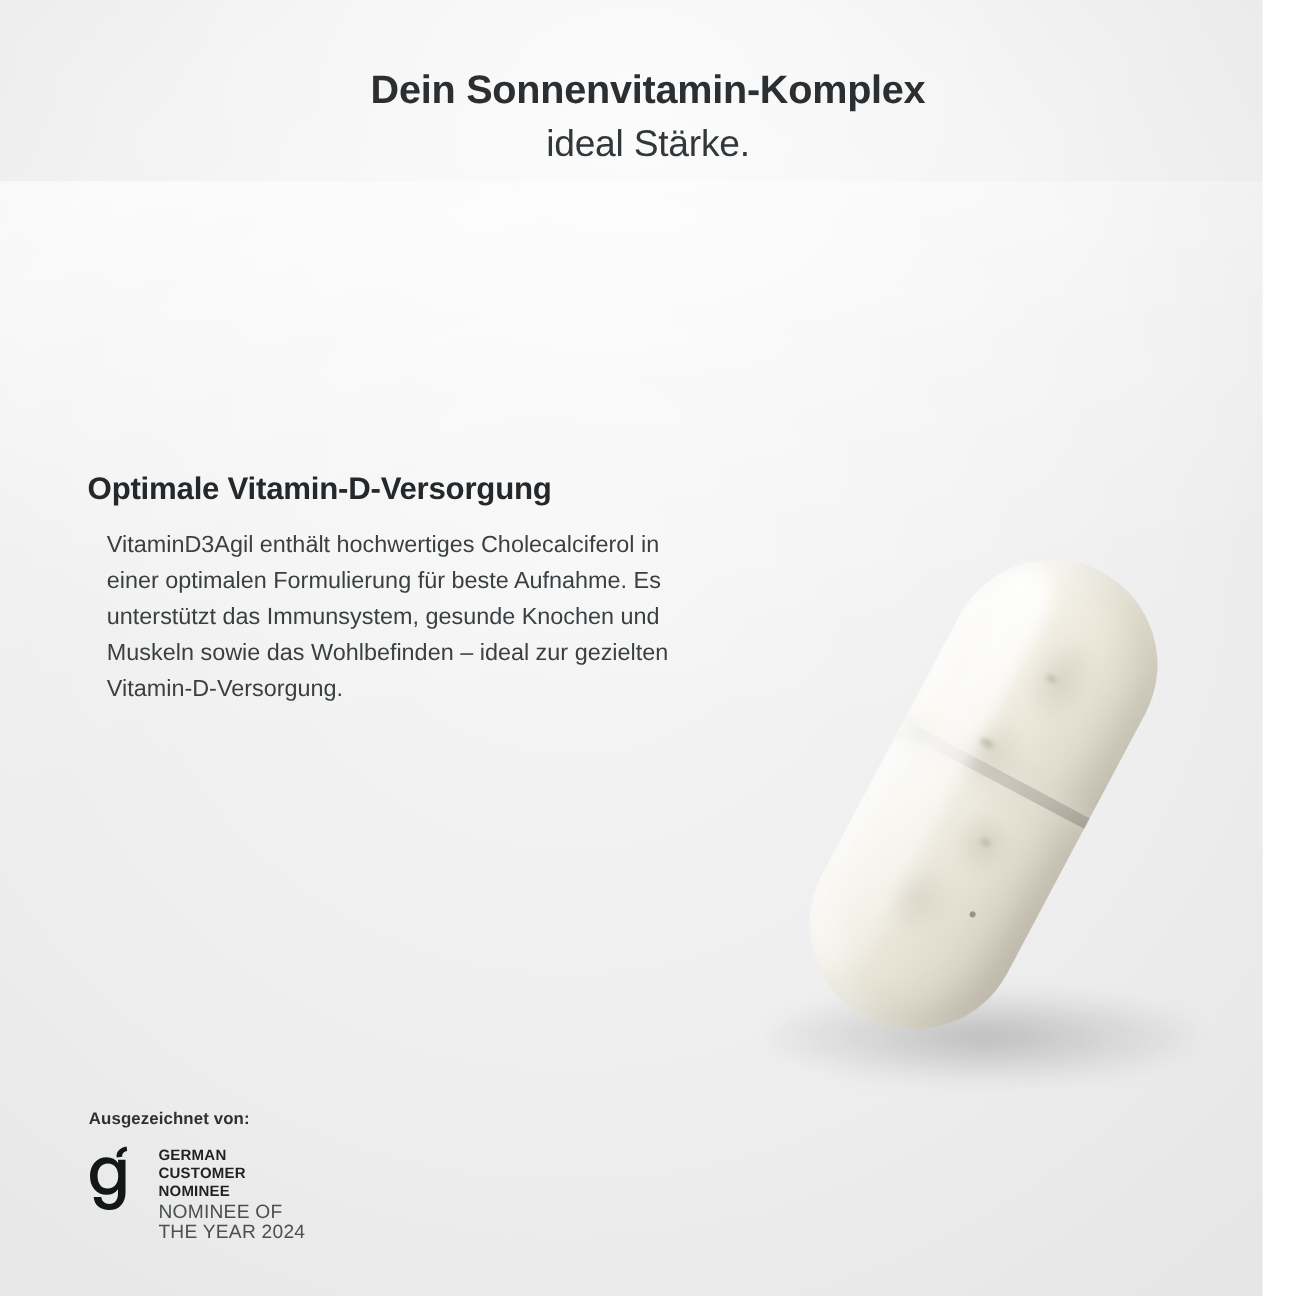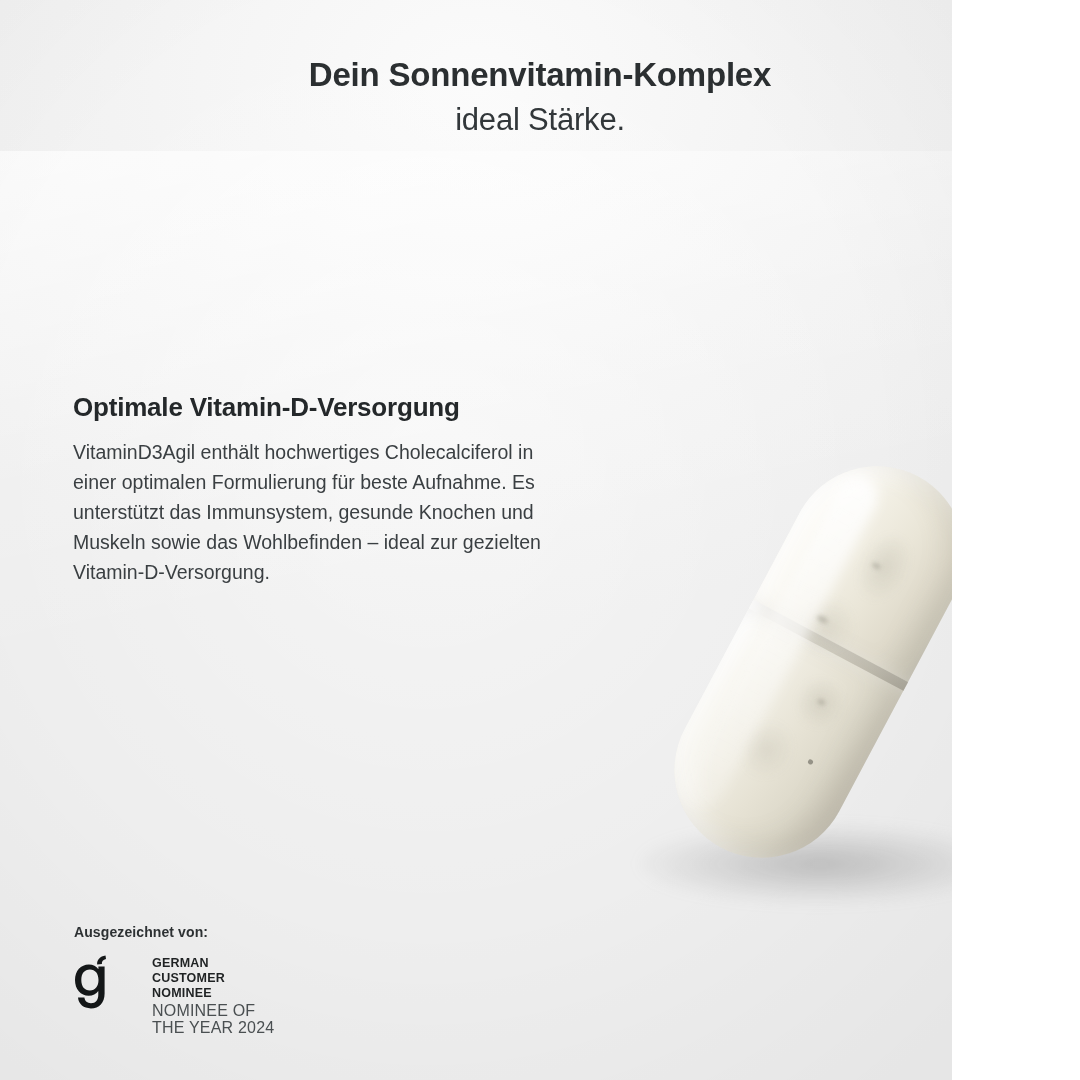--- a/index.html
+++ b/index.html
@@ -8,21 +8,21 @@
   }
   body {
     width: 1080px;
     height: 1080px;
     font-family: "Liberation Sans", sans-serif;
     overflow: hidden;
   }
 
   .canvas {
     position: relative;
-    width: 952px;
+    width: 1052px;
     height: 1080px;
     background:
       radial-gradient(ellipse 70% 50% at 50% 8%, #fbfbfb 0%, #f3f3f3 55%, #eeeeee 100%),
       linear-gradient(160deg, #f7f7f7 0%, #f1f1f1 40%, #eaeaea 75%, #e7e7e7 100%);
     overflow: hidden;
   }
 
   
   .sheen {
     position: absolute;
@@ -73,21 +73,21 @@
     width: 500px;
   }
   .copy h2 {
     margin: 0 0 14px 0;
     font-size: 26px;
     font-weight: 700;
     color: #24282a;
     letter-spacing: -0.2px;
   }
   .copy p {
-    margin: 0;
+    margin: 16px;
     font-size: 19.5px;
     line-height: 30px;
     color: #3a3f42;
     font-weight: 400;
   }
 
   
   .capsule-wrap {
     position: absolute;
     left: 620px;
@@ -220,21 +220,20 @@
     align-items: flex-start;
   }
   .award-mark {
     width: 46px;
     height: 64px;
     margin-right: 12px;
     flex: none;
   }
   .award-lines {
     padding-top: 4px;
-    margin-left: 20px;
   }
   .award-lines .strong {
     font-size: 12.5px;
     font-weight: 700;
     line-height: 15px;
     color: #1f2223;
     letter-spacing: 0.2px;
   }
   .award-lines .light {
     font-size: 16px;

